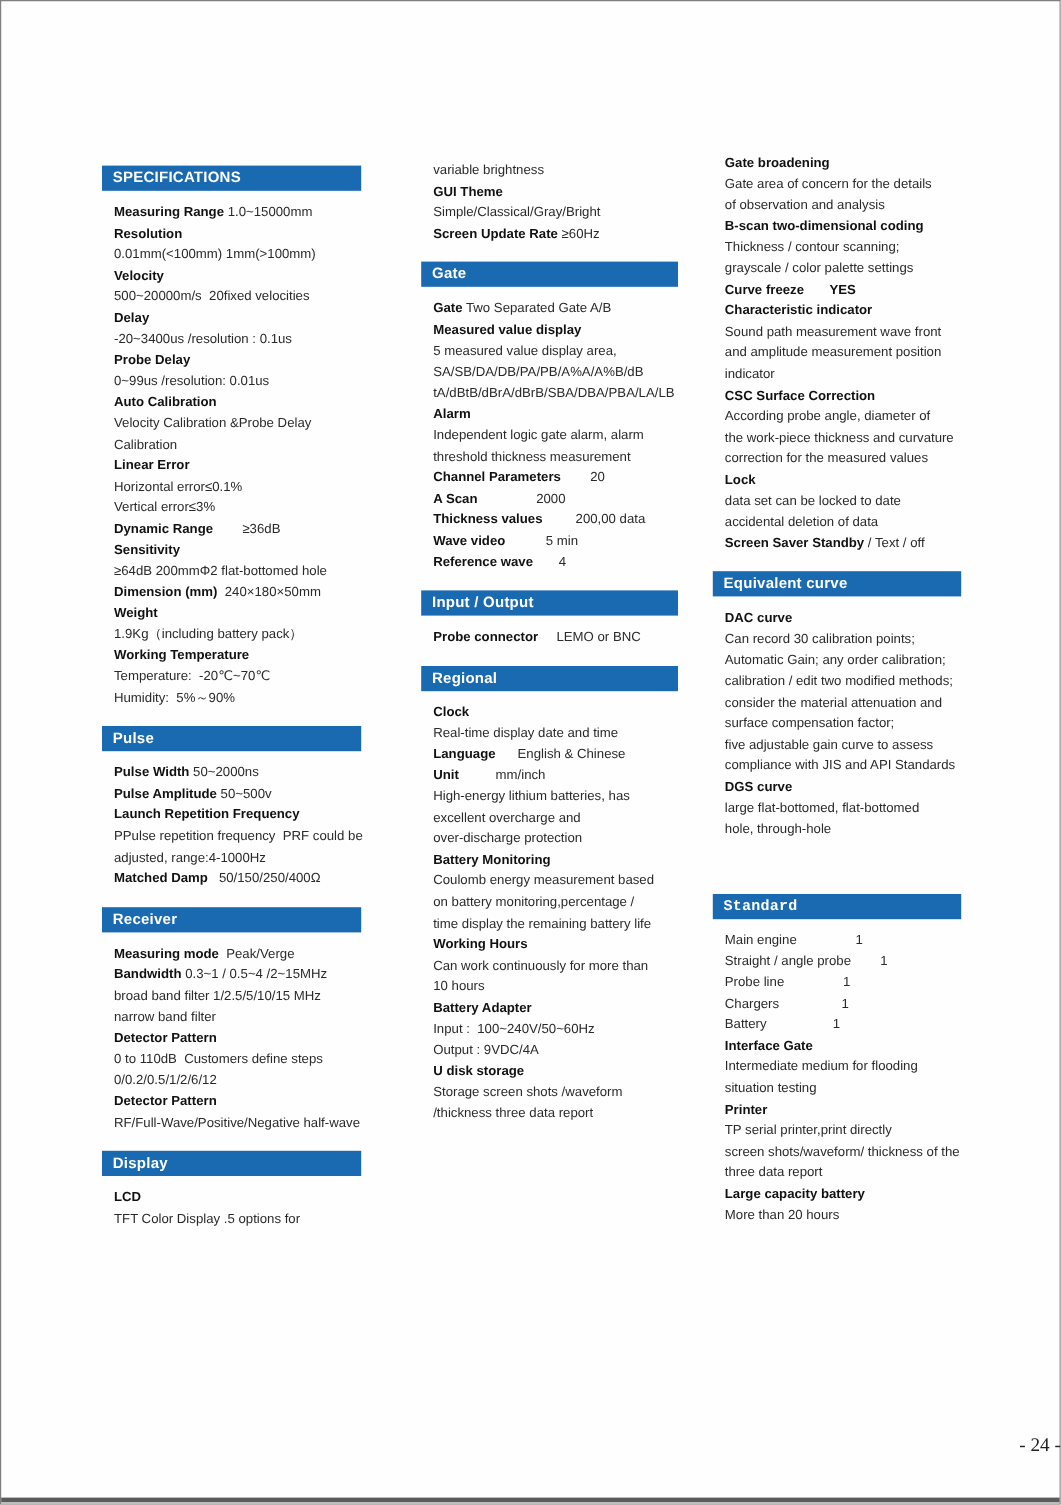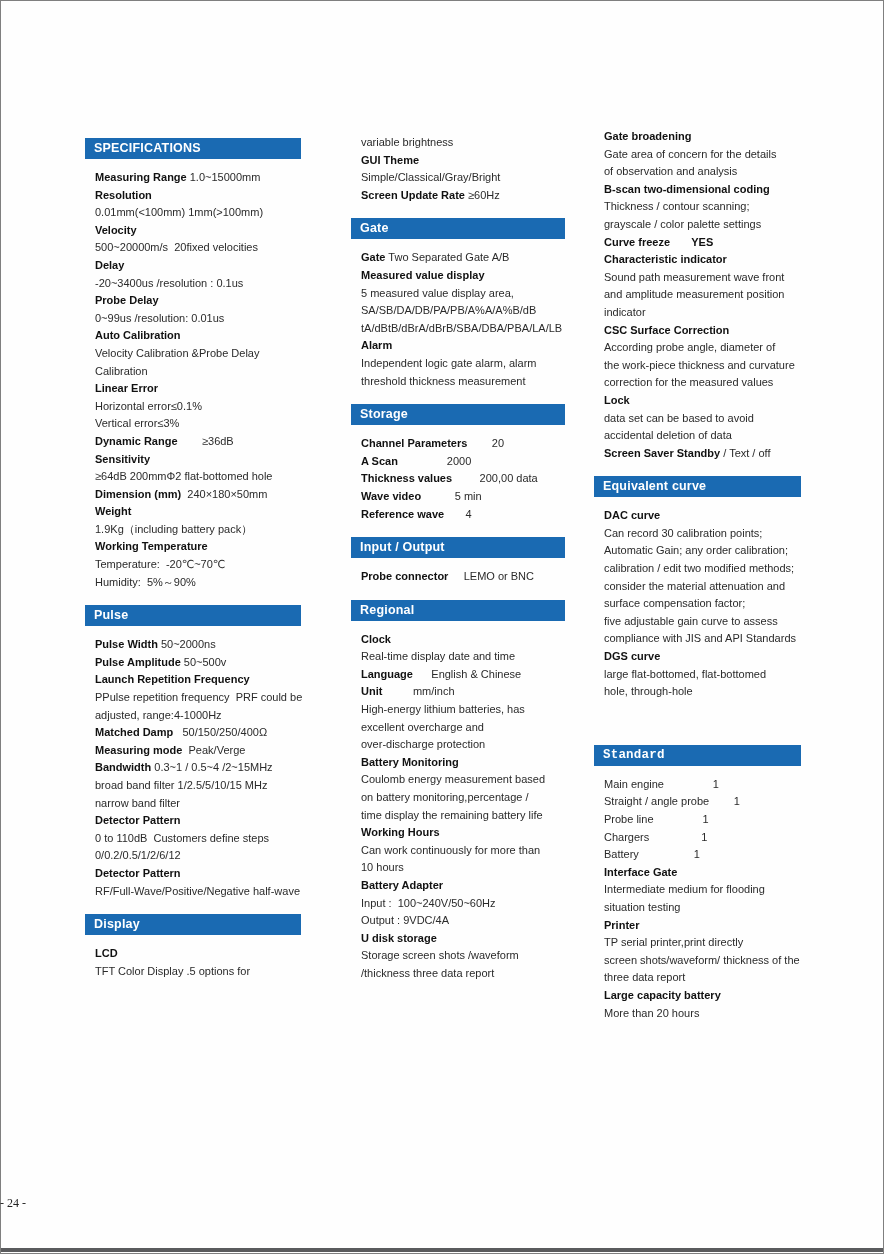--- a/index.html
+++ b/index.html
@@ -34,23 +34,23 @@
     line-height: 17.6px;
     color: #2a2a2a;
     white-space: pre;
   }
   .line .b { font-weight: bold; color: #111111; }
   #page-number {
     position: absolute;
     top: 1196px;
     left: 0;
     width: 100%;
-    text-align: left;
+    text-align: right;
     font-family: "Liberation Serif", serif;
-    font-size: 12px;
+    font-size: 16px;
     color: #222222;
   }
   #footer-bar {
     position: absolute;
     left: 1px;
     bottom: 2px;
     width: calc(100% - 2px);
     height: 4px;
     background: #5a5b5d;
   }
@@ -89,20 +89,21 @@
       </div>
       <div class="sec-header">Pulse</div>
       <div class="sec-body">
         <div class="line"><span class="b">Pulse Width</span><span> 50~2000ns</span></div>
         <div class="line"><span class="b">Pulse Amplitude</span><span> 50~500v</span></div>
         <div class="line"><span class="b">Launch Repetition Frequency</span></div>
         <div class="line"><span>PPulse repetition frequency  PRF could be</span></div>
         <div class="line"><span>adjusted, range:4-1000Hz</span></div>
         <div class="line"><span class="b">Matched Damp</span><span>   50/150/250/400Ω</span></div>
       </div>
+      <div class="sec-header">Receiver</div>
       <div class="sec-body">
         <div class="line"><span class="b">Measuring mode</span><span>  Peak/Verge</span></div>
         <div class="line"><span class="b">Bandwidth</span><span> 0.3~1 / 0.5~4 /2~15MHz</span></div>
         <div class="line"><span>broad band filter 1/2.5/5/10/15 MHz</span></div>
         <div class="line"><span>narrow band filter</span></div>
         <div class="line"><span class="b">Detector Pattern</span></div>
         <div class="line"><span>0 to 110dB  Customers define steps</span></div>
         <div class="line"><span>0/0.2/0.5/1/2/6/12</span></div>
         <div class="line"><span class="b">Detector Pattern</span></div>
         <div class="line"><span>RF/Full-Wave/Positive/Negative half-wave</span></div>
@@ -124,21 +125,20 @@
       <div class="sec-body">
         <div class="line"><span class="b">Gate</span><span> Two Separated Gate A/B</span></div>
         <div class="line"><span class="b">Measured value display</span></div>
         <div class="line"><span>5 measured value display area,</span></div>
         <div class="line"><span>SA/SB/DA/DB/PA/PB/A%A/A%B/dB</span></div>
         <div class="line"><span>tA/dBtB/dBrA/dBrB/SBA/DBA/PBA/LA/LB</span></div>
         <div class="line"><span class="b">Alarm</span></div>
         <div class="line"><span>Independent logic gate alarm, alarm</span></div>
         <div class="line"><span>threshold thickness measurement</span></div>
       </div>
-      <div class="sec-header">Storage</div>
       <div class="sec-body">
         <div class="line"><span class="b">Channel Parameters</span><span>        20</span></div>
         <div class="line"><span class="b">A Scan</span><span>                2000</span></div>
         <div class="line"><span class="b">Thickness values</span><span>         200,00 data</span></div>
         <div class="line"><span class="b">Wave video</span><span>           5 min</span></div>
         <div class="line"><span class="b">Reference wave</span><span>       4</span></div>
       </div>
       <div class="sec-header">Input / Output</div>
       <div class="sec-body">
         <div class="line"><span class="b">Probe connector</span><span>     LEMO or BNC</span></div>
@@ -182,21 +182,21 @@
         <div class="line"><span class="b">Curve freeze</span><span class="b">       YES</span></div>
         <div class="line"><span class="b">Characteristic indicator</span></div>
         <div class="line"><span>Sound path measurement wave front</span></div>
         <div class="line"><span>and amplitude measurement position</span></div>
         <div class="line"><span>indicator</span></div>
         <div class="line"><span class="b">CSC Surface Correction</span></div>
         <div class="line"><span>According probe angle, diameter of</span></div>
         <div class="line"><span>the work-piece thickness and curvature</span></div>
         <div class="line"><span>correction for the measured values</span></div>
         <div class="line"><span class="b">Lock</span></div>
-        <div class="line"><span>data set can be based to avoid</span></div>
+        <div class="line"><span>data set can be locked to date</span></div>
         <div class="line"><span>accidental deletion of data</span></div>
         <div class="line"><span class="b">Screen Saver Standby</span><span> / Text / off</span></div>
       </div>
       <div class="sec-header">Equivalent curve</div>
       <div class="sec-body">
         <div class="line"><span class="b">DAC curve</span></div>
         <div class="line"><span>Can record 30 calibration points;</span></div>
         <div class="line"><span>Automatic Gain; any order calibration;</span></div>
         <div class="line"><span>calibration / edit two modified methods;</span></div>
         <div class="line"><span>consider the material attenuation and</span></div>

